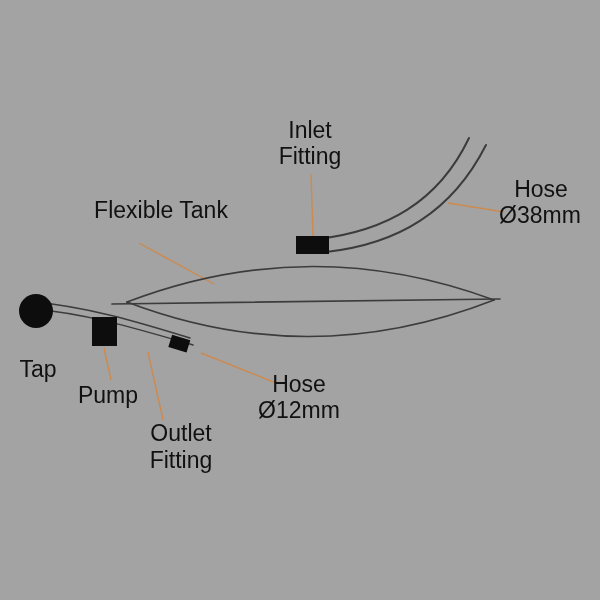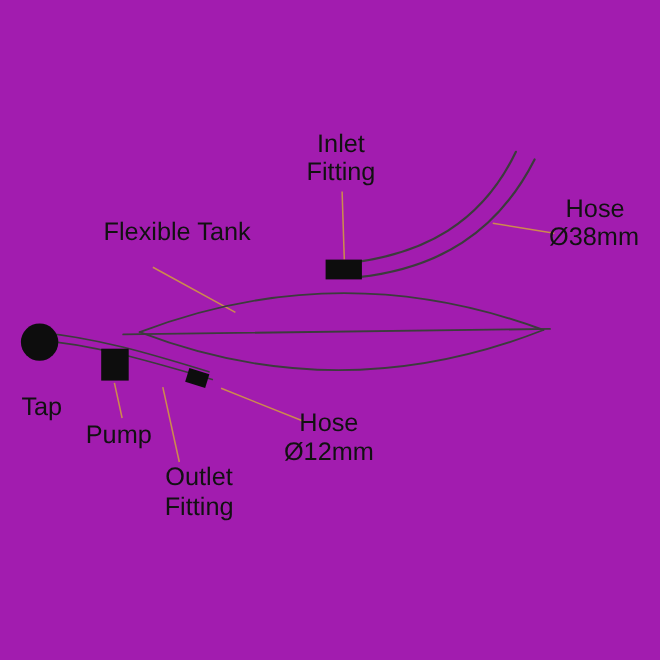--- a/index.html
+++ b/index.html
@@ -4,21 +4,21 @@
 <style>
   html, body {
     margin: 0;
     padding: 0;
     background: #ffffff;
   }
   #stage {
     position: relative;
     width: 600px;
     height: 600px;
-    background: #a21caf;
+    background: #a3a3a3;
     overflow: hidden;
   }
   svg {
     display: block;
   }
   text {
     font-family: "Liberation Sans", sans-serif;
     font-size: 23px;
     text-anchor: middle;
   }

